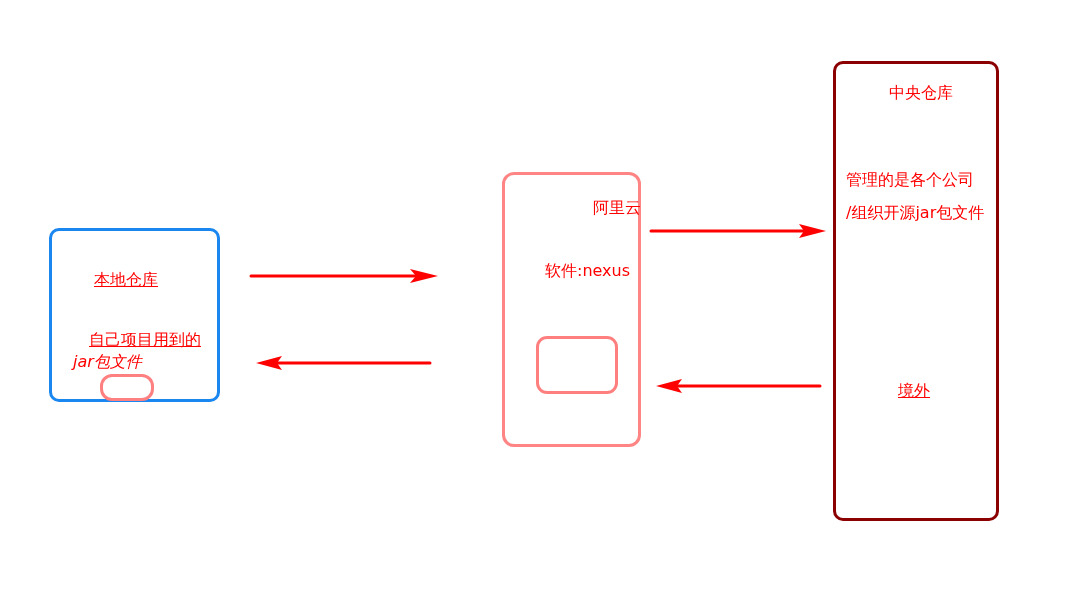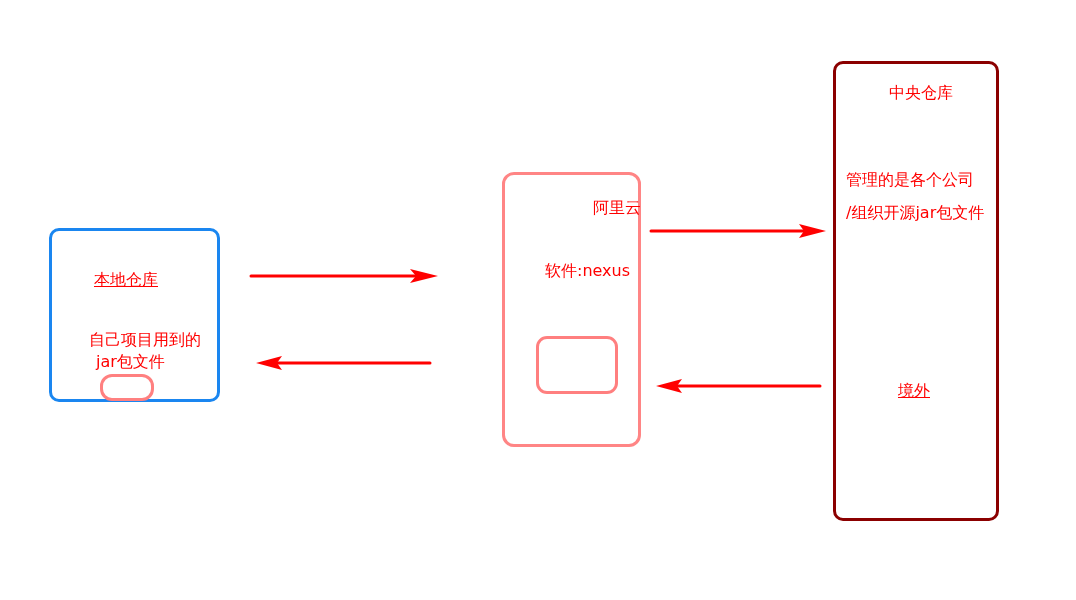--- a/index.html
+++ b/index.html
@@ -55,22 +55,22 @@
       position: absolute;
       left: 0; top: 0;
     }
   </style>
 </head>
 <body>
 
 <div class="box" id="local-box"></div>
 <div class="box" id="local-inner"></div>
 <div class="label" style="left:94px; top:269px;text-decoration:underline;">本地仓库</div>
-<div class="label" style="left:89px; top:329px;">自己项目用到的</div>
-<div class="label" style="left:96px; top:351px;">jar包文件</div>
+<div class="label" style="left:89px; top:329px;text-decoration:underline;">自己项目用到的</div>
+<div class="label" style="left:73px; top:351px;font-style:italic;">jar包文件</div>
 
 <div class="box" id="aliyun-box"></div>
 <div class="box" id="aliyun-inner"></div>
 <div class="label" style="left:549px; top:197px;padding-left:44px;">阿里云</div>
 <div class="label" style="left:545px; top:240px;margin-top:20px;">软件:nexus</div>
 
 <div class="box" id="central-box"></div>
 <div class="label" style="left:889px; top:82px;">中央仓库</div>
 <div class="label" style="left:846px; top:169px;">管理的是各个公司</div>
 <div class="label" style="left:846px; top:202px;">/组织开源jar包文件</div>

